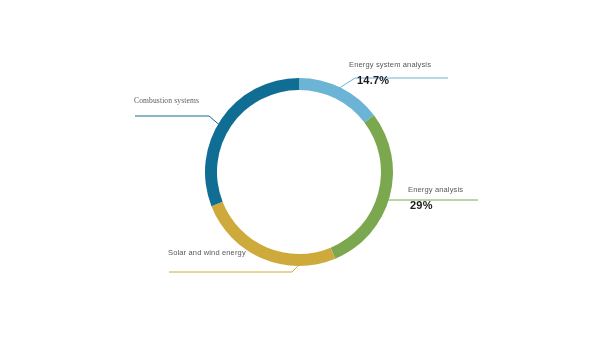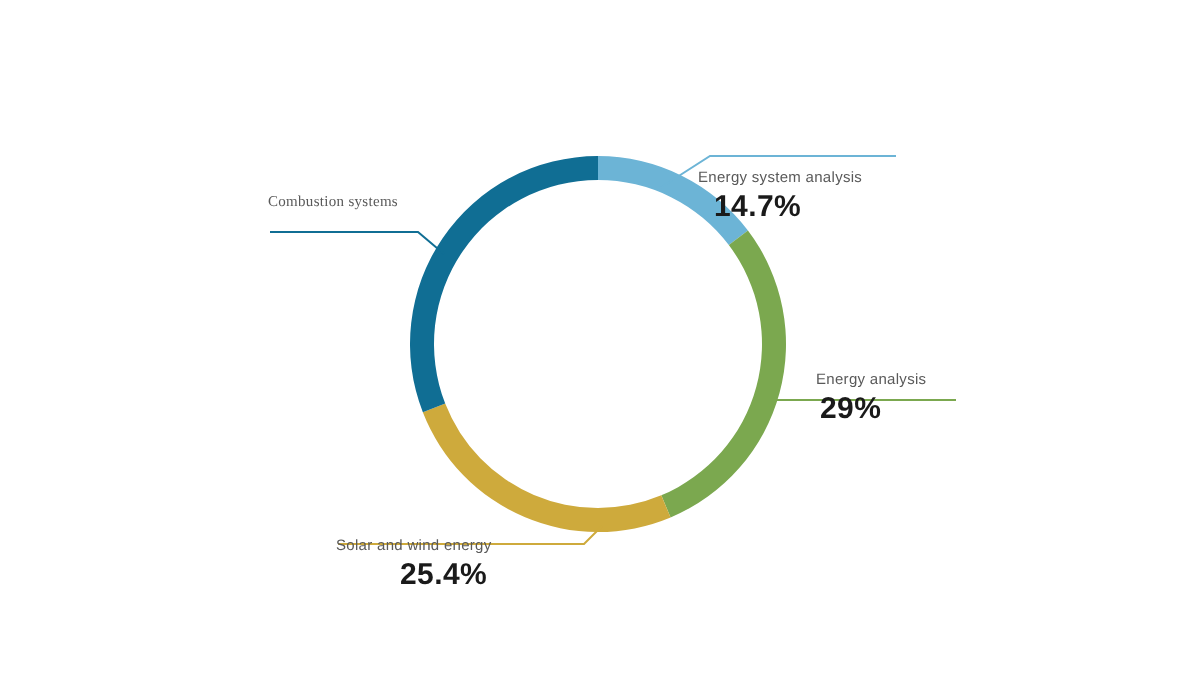--- a/index.html
+++ b/index.html
@@ -31,49 +31,48 @@
     white-space: nowrap;
   }
   .callout-name {
     font-size: 7.5px;
     color: #595959;
     letter-spacing: 0.15px;
     line-height: 10px;
     font-weight: 400;
   }
   .callout-value {
-    font-size: 15px;
+    font-size: 11px;
     color: #1a1a1a;
     font-weight: bold;
     line-height: 20px;
     letter-spacing: 0.2px;
   }
   
   #callout-energy-system-analysis {
     left: 349px;
     top: 60px;
     text-align: left;
-    margin-top: 24px;
   }
   #callout-energy-system-analysis .callout-value {
     padding-left: 8px;
   }
   
   #callout-energy-storage {
     left: 408px;
     top: 185px;
     text-align: left;
   }
   #callout-energy-storage .callout-value {
     padding-left: 2px;
   }
   
   #callout-solar-and-wind-energy {
     left: 168px;
-    top: 268px;
+    top: 248px;
     text-align: left;
   }
   #callout-solar-and-wind-energy .callout-value {
     padding-left: 32px;
   }
   
   #callout-combustion-systems {
     left: 134px;
     top: 96px;
     text-align: left;
@@ -110,20 +109,19 @@
     <div class="callout-value">14.7%</div>
   </div>
 
   <div class="callout" id="callout-energy-storage">
     <div class="callout-name">Energy analysis</div>
     <div class="callout-value">29%</div>
   </div>
 
   <div class="callout" id="callout-solar-and-wind-energy">
     <div class="callout-name">Solar and wind energy</div>
-    <div class="callout-value">25.4%</div>
   </div>
 
   <div class="callout" id="callout-combustion-systems">
     <div class="callout-name">Combustion systems</div>
   </div>
 
 </div>
 
 </body></html>

